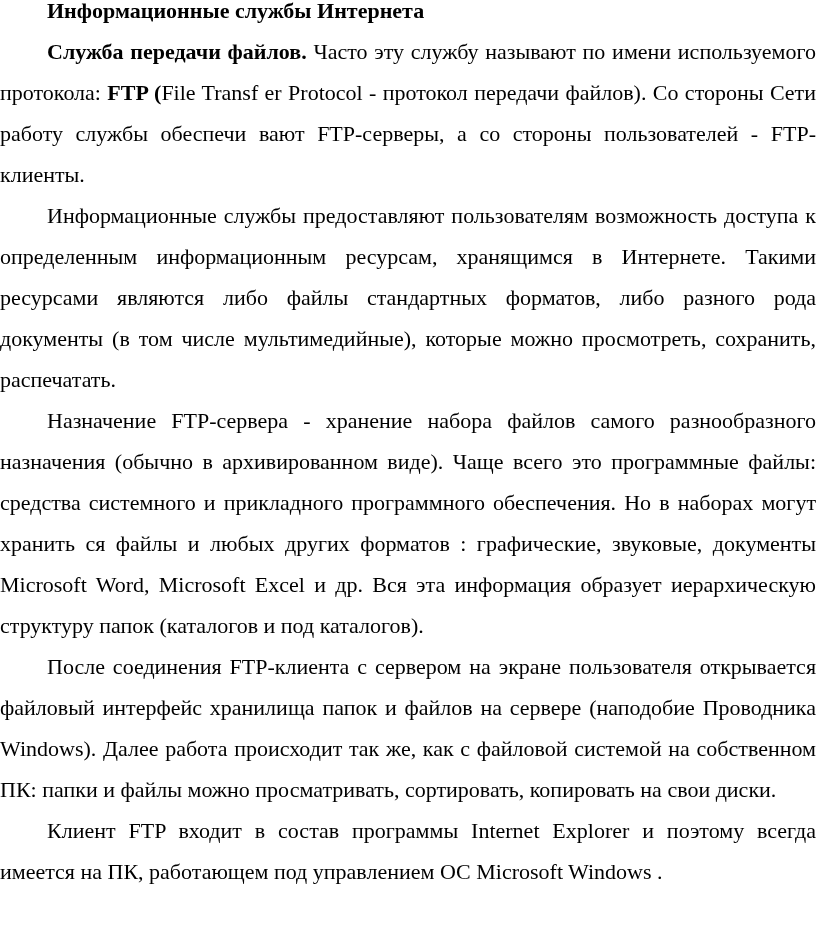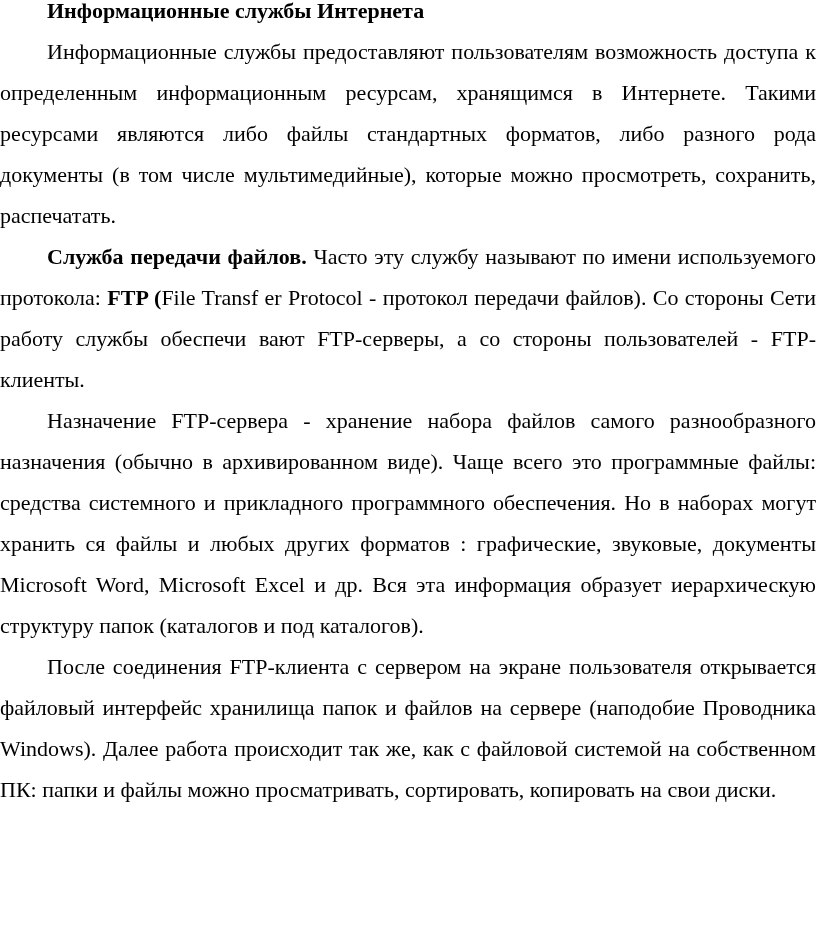--- a/index.html
+++ b/index.html
@@ -42,22 +42,23 @@
     font-weight: bold;
   }
 </style>
 </head>
 <body>
 
 <div class="page">
 
   <h1 class="doc-title">Информационные службы Интернета</h1>
 
+  <p class="para"><span class="run-bold">Служба передачи файлов. </span><span>Часто эту службу называют по имени используемого протокола: </span><span class="run-bold">FTP (</span><span>File Transf er Protocol - протокол передачи файлов). Со стороны Сети работу службы обеспечи вают FTP-серверы, а со стороны пользователей - FTP-клиенты.</span></p>
+
   <p class="para"><span>Информационные службы предоставляют пользователям возможность доступа к определенным информационным ресурсам, хранящимся в Интернете. Такими ресурсами являются либо файлы стандартных форматов, либо разного рода документы (в том числе мультимедийные), которые можно просмотреть, сохранить, распечатать.</span></p>
-
-  <p class="para"><span class="run-bold">Служба передачи файлов. </span><span>Часто эту службу называют по имени используемого протокола: </span><span class="run-bold">FTP (</span><span>File Transf er Protocol - протокол передачи файлов). Со стороны Сети работу службы обеспечи вают FTP-серверы, а со стороны пользователей - FTP-клиенты.</span></p>
 
   <p class="para"><span>Назначение FTP-сервера - хранение набора файлов самого разнообразного назначения (обычно в архивированном виде). Чаще всего это программные файлы: средства системного и прикладного программного обеспечения. Но в наборах могут хранить ся файлы и любых других форматов : графические, звуковые, документы Microsoft Word, Microsoft Excel и др. Вся эта информация образует иерархическую структуру папок (каталогов и под каталогов).</span></p>
 
   <p class="para"><span>После соединения FTP-клиента с сервером на экране пользователя открывается файловый интерфейс хранилища папок и файлов на сервере (наподобие Проводника Windows). Далее работа происходит так же, как с файловой системой на собственном ПК: папки и файлы можно просматривать, сортировать, копировать на свои диски.</span></p>
 
+  <p class="para"><span>Клиент FTP входит в состав программы Internet Explorer и поэтому всегда имеется на ПК, работающем под управлением ОС Microsoft Windows .</span></p>
 
 </div>
 
 </body></html>

